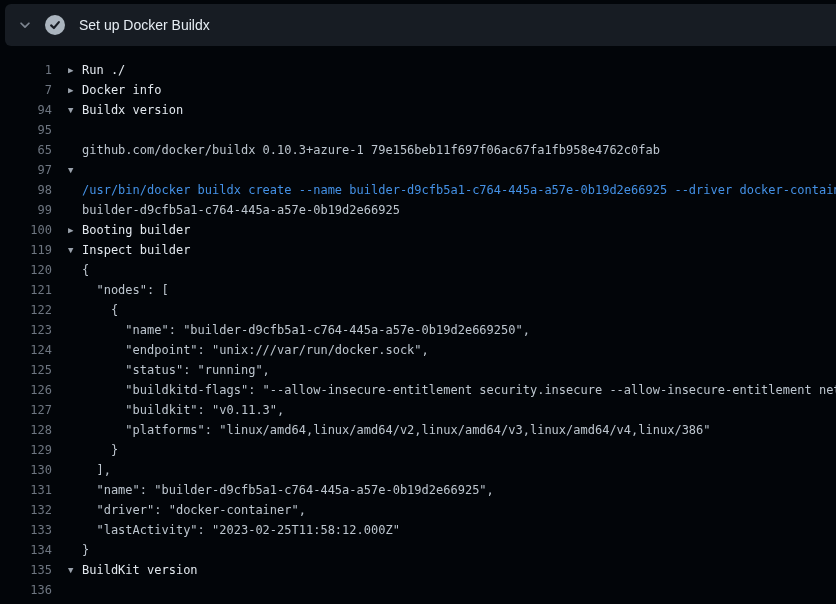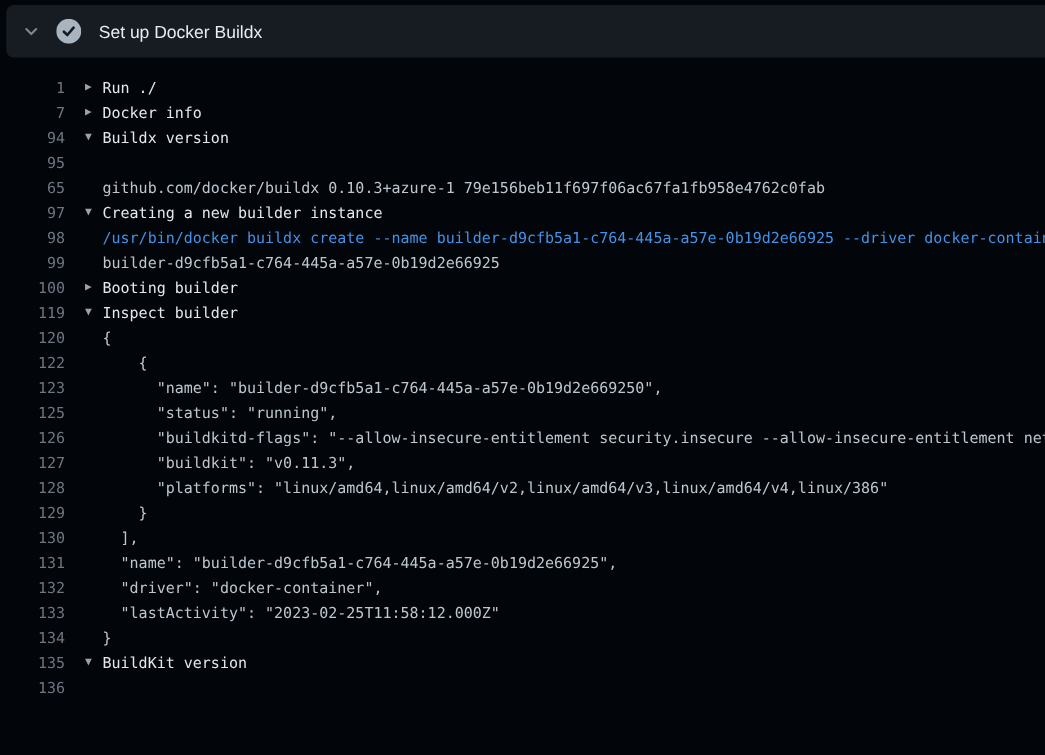--- a/index.html
+++ b/index.html
@@ -114,21 +114,20 @@
     <span class="gut"></span>
   </div>
       <div class="row output">
     <span class="num">65</span>
     <span class="gut"></span>
     <span class="text">github.com/docker/buildx 0.10.3+azure-1 79e156beb11f697f06ac67fa1fb958e4762c0fab</span>
   </div>
       <div class="row group">
     <span class="num">97</span>
     <span class="gut">▼</span>
-    <span class="text">Creating a new builder instance</span>
   </div>
       <div class="row command">
     <span class="num">98</span>
     <span class="gut"></span>
     <span class="text">/usr/bin/docker buildx create --name builder-d9cfb5a1-c764-445a-a57e-0b19d2e66925 --driver docker-container</span>
   </div>
       <div class="row output">
     <span class="num">99</span>
     <span class="gut"></span>
     <span class="text">builder-d9cfb5a1-c764-445a-a57e-0b19d2e66925</span>
@@ -142,30 +141,40 @@
     <span class="num">119</span>
     <span class="gut">▼</span>
     <span class="text">Inspect builder</span>
   </div>
       <div class="row output">
     <span class="num">120</span>
     <span class="gut"></span>
     <span class="text">{</span>
   </div>
       <div class="row output">
+    <span class="num">121</span>
+    <span class="gut"></span>
+    <span class="text">  "nodes": [</span>
+  </div>
+      <div class="row output">
     <span class="num">122</span>
     <span class="gut"></span>
     <span class="text">    {</span>
   </div>
       <div class="row output">
     <span class="num">123</span>
     <span class="gut"></span>
     <span class="text">      "name": "builder-d9cfb5a1-c764-445a-a57e-0b19d2e669250",</span>
   </div>
       <div class="row output">
+    <span class="num">124</span>
+    <span class="gut"></span>
+    <span class="text">      "endpoint": "unix:///var/run/docker.sock",</span>
+  </div>
+      <div class="row output">
     <span class="num">125</span>
     <span class="gut"></span>
     <span class="text">      "status": "running",</span>
   </div>
       <div class="row output">
     <span class="num">126</span>
     <span class="gut"></span>
     <span class="text">      "buildkitd-flags": "--allow-insecure-entitlement security.insecure --allow-insecure-entitlement network</span>
   </div>
       <div class="row output">

